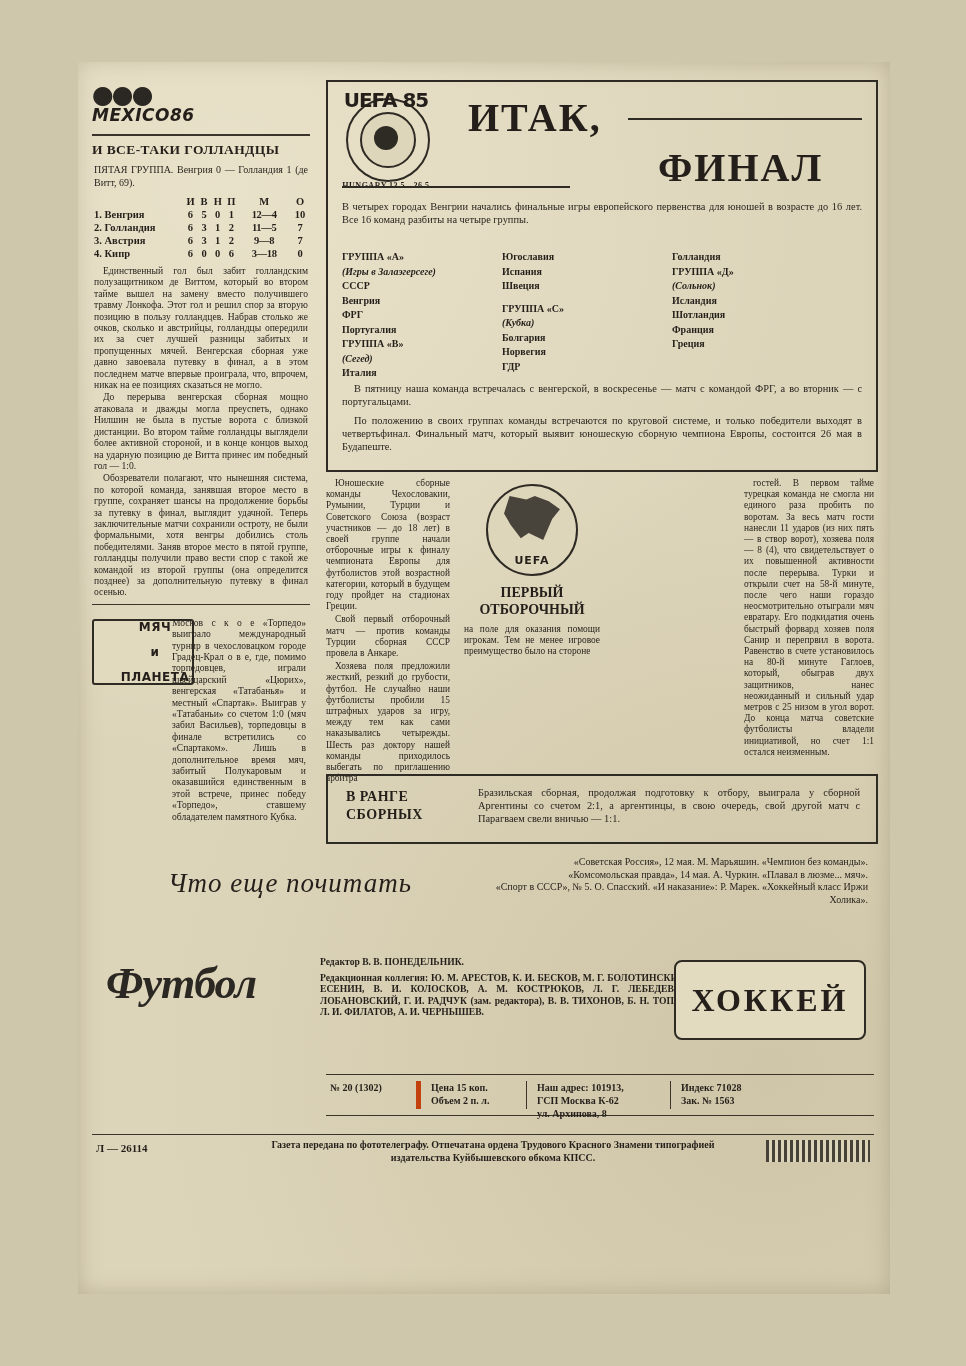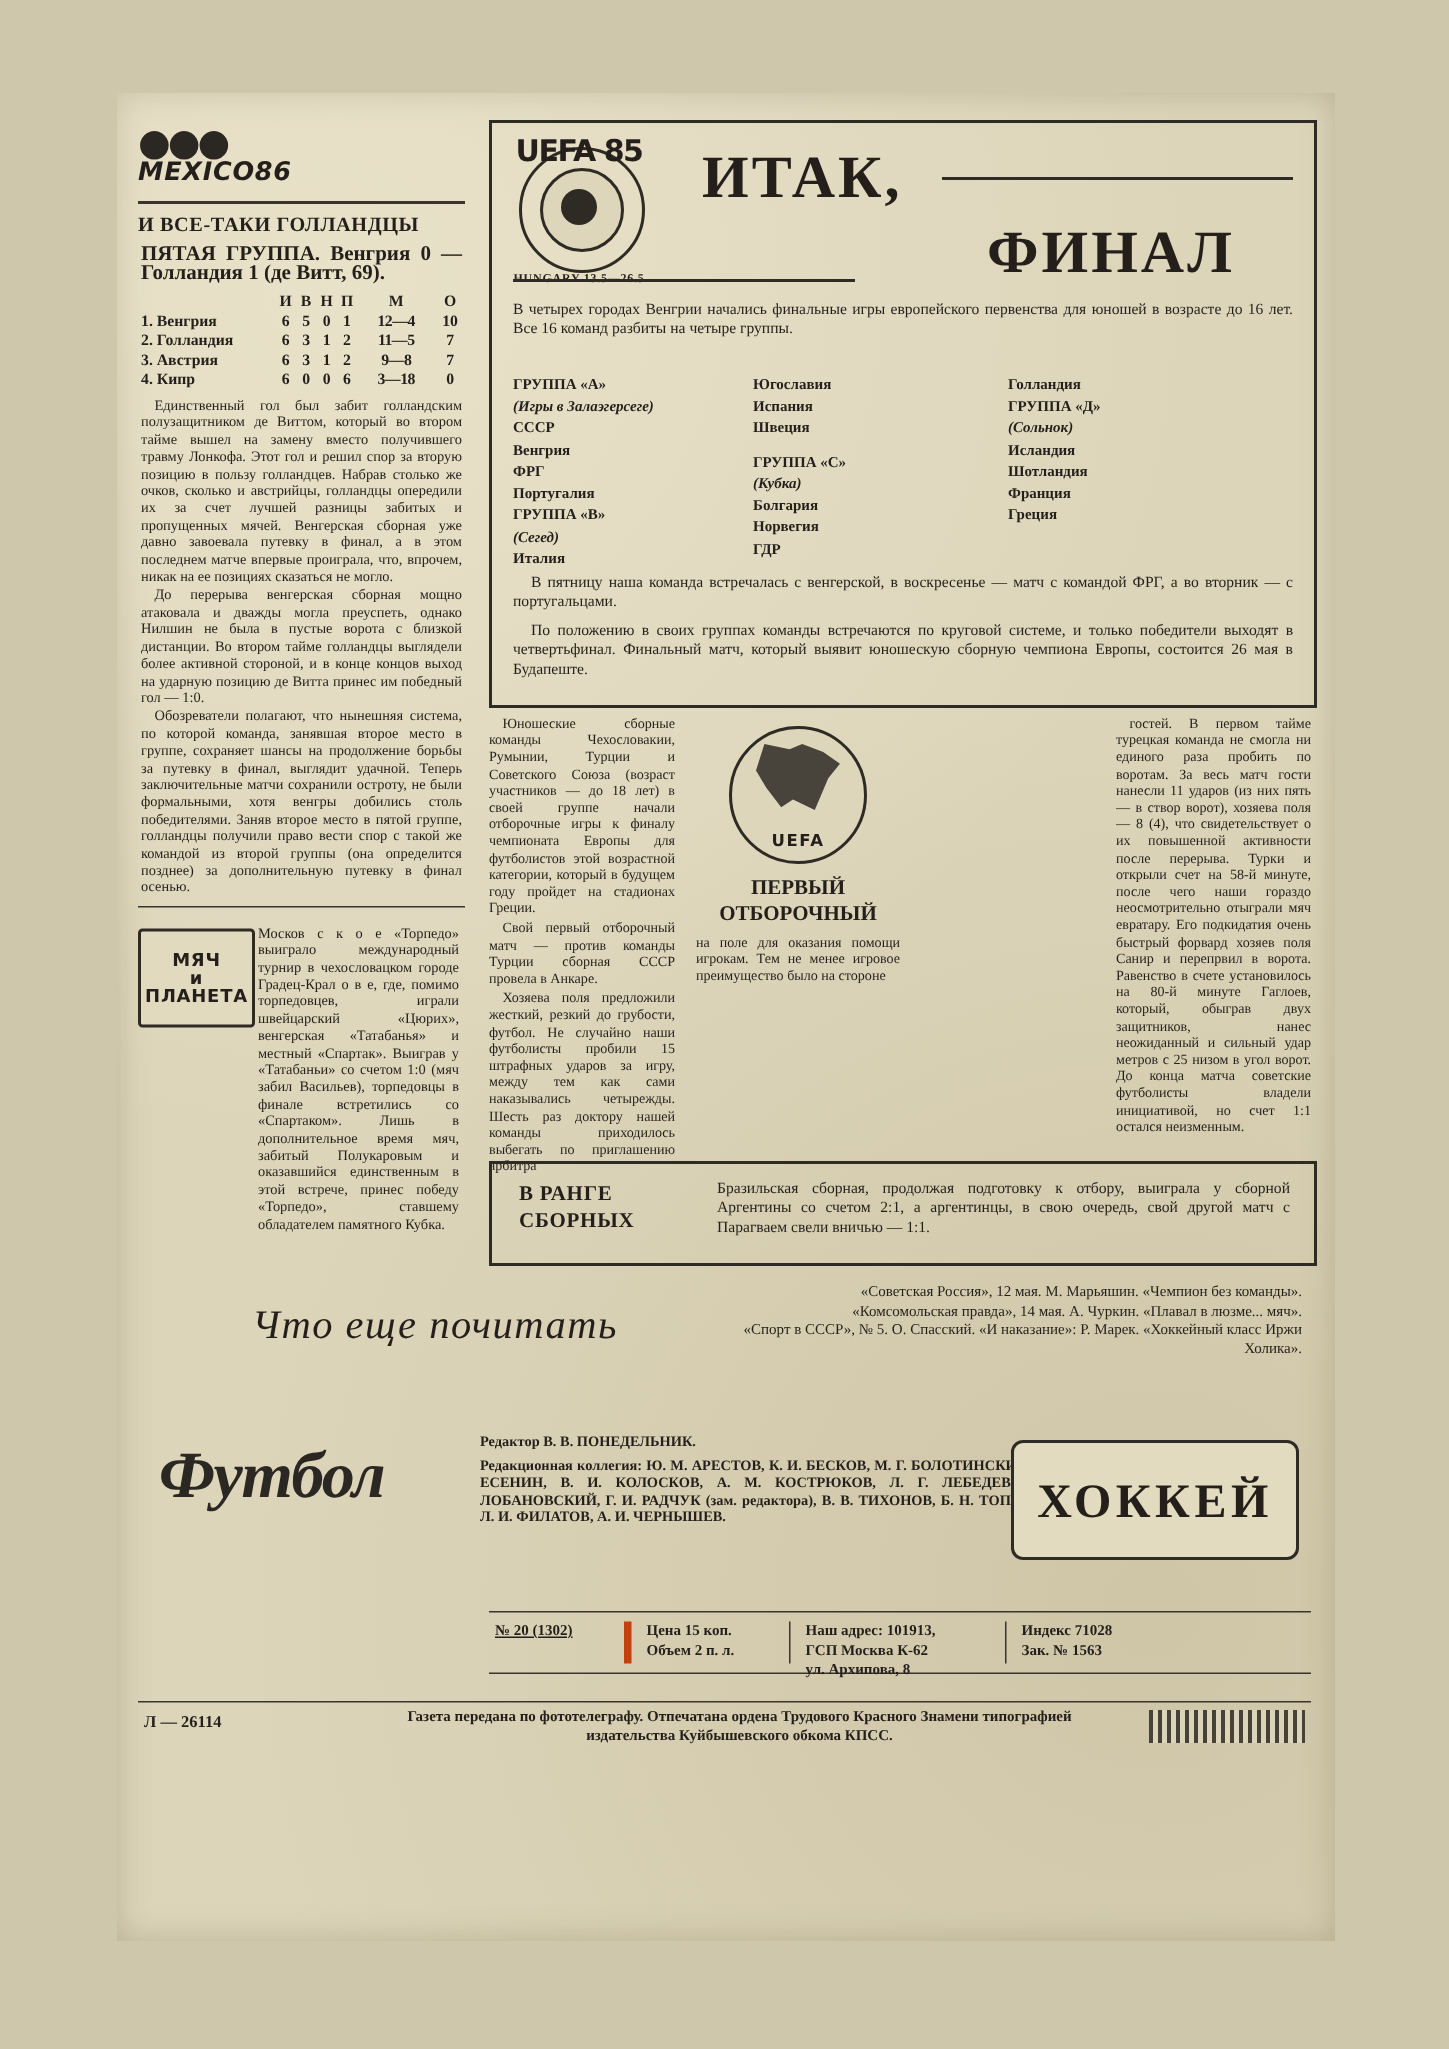--- a/index.html
+++ b/index.html
@@ -37,21 +37,21 @@
   .mexico-logo .word{
     font-family:"DejaVu Sans", sans-serif;
     font-weight:bold;font-style:italic;font-size:17px;letter-spacing:.5px;
     margin-top:-4px;
   }
   .lead-title{
     text-align:left;font-weight:bold;font-size:13.5px;letter-spacing:.4px;
     margin:6px 0 5px;
   }
   .lead-sub{
-    font-size:14px;font-weight:bold;line-height:13px;text-align:justify;
+    font-size:10px;font-weight:normal;line-height:13px;text-align:justify;
     padding:0 2px 4px;
   }
   table.standings{
     width:100%;border-collapse:collapse;font-size:10.5px;font-weight:bold;
     margin:2px 0 5px;
   }
   table.standings th{
     font-weight:bold;text-align:center;padding:1px 0;font-size:10.5px;
   }
   table.standings td{padding:1px 0;}
@@ -64,23 +64,23 @@
     hyphens:auto;padding:0 2px;
   }
   .body-text p{margin:0 0 1px;text-indent:9px;}
   .rule-h{border-top:1px solid #3a342c;margin:6px 0;}
   .thick-rule{border-top:2px solid #3a342c;}
   
   #ball-planet{margin-top:10px;position:relative;height:74px;}
   .bp-box{
     position:absolute;left:0;top:4px;width:74px;height:62px;
     border:2px solid #2e2a24;border-radius:3px;
-    display:flex;flex-direction:column;align-items:center;justify-content:center;
+    display:flex;flex-direction:column;align-items:center;justify-content:space-between;
     font-family:"DejaVu Sans", sans-serif;font-weight:bold;font-size:12px;
-    line-height:12px;letter-spacing:.5px;background:#e2dabe;
+    line-height:12px;letter-spacing:.5px;background:#e2dabe;padding-left:24px;
   }
   .bp-right{
     position:absolute;left:80px;top:2px;width:134px;
     font-size:9.6px;line-height:11.4px;text-align:justify;
   }
   
   #uefa-box{
     position:absolute;left:248px;top:18px;width:548px;height:388px;
     border:2px solid #2e2a24;
   }
@@ -207,21 +207,21 @@
   }
   .cred-txt .ed{font-weight:bold;margin-bottom:4px;}
   .cred-txt .board{font-weight:bold;text-align:justify;}
   
   #imprint{
     position:absolute;left:248px;top:1012px;width:548px;height:40px;
     border-top:1px solid #3a342c;border-bottom:1px solid #3a342c;
     font-size:10px;line-height:13px;font-weight:bold;
   }
   #imprint .cell{position:absolute;top:6px;}
-  #imprint .c1{left:4px;text-decoration:underline;}
+  #imprint .c1{left:4px;}
   #imprint .c2{left:90px;border-left:5px solid #c2410c;padding-left:10px;height:28px;}
   #imprint .c3{left:200px;border-left:1px solid #3a342c;padding-left:10px;height:28px;}
   #imprint .c4{left:344px;border-left:1px solid #3a342c;padding-left:10px;height:28px;}
   
   #bottom{position:absolute;left:14px;top:1072px;width:782px;}
   #bottom .rule{border-top:1px solid #3a342c;}
   #bottom .lnum{position:absolute;left:4px;top:8px;font-size:11px;font-weight:bold;}
   #bottom .note{
     position:absolute;left:166px;top:4px;width:470px;
     font-size:10px;line-height:13px;font-weight:bold;text-align:center;

